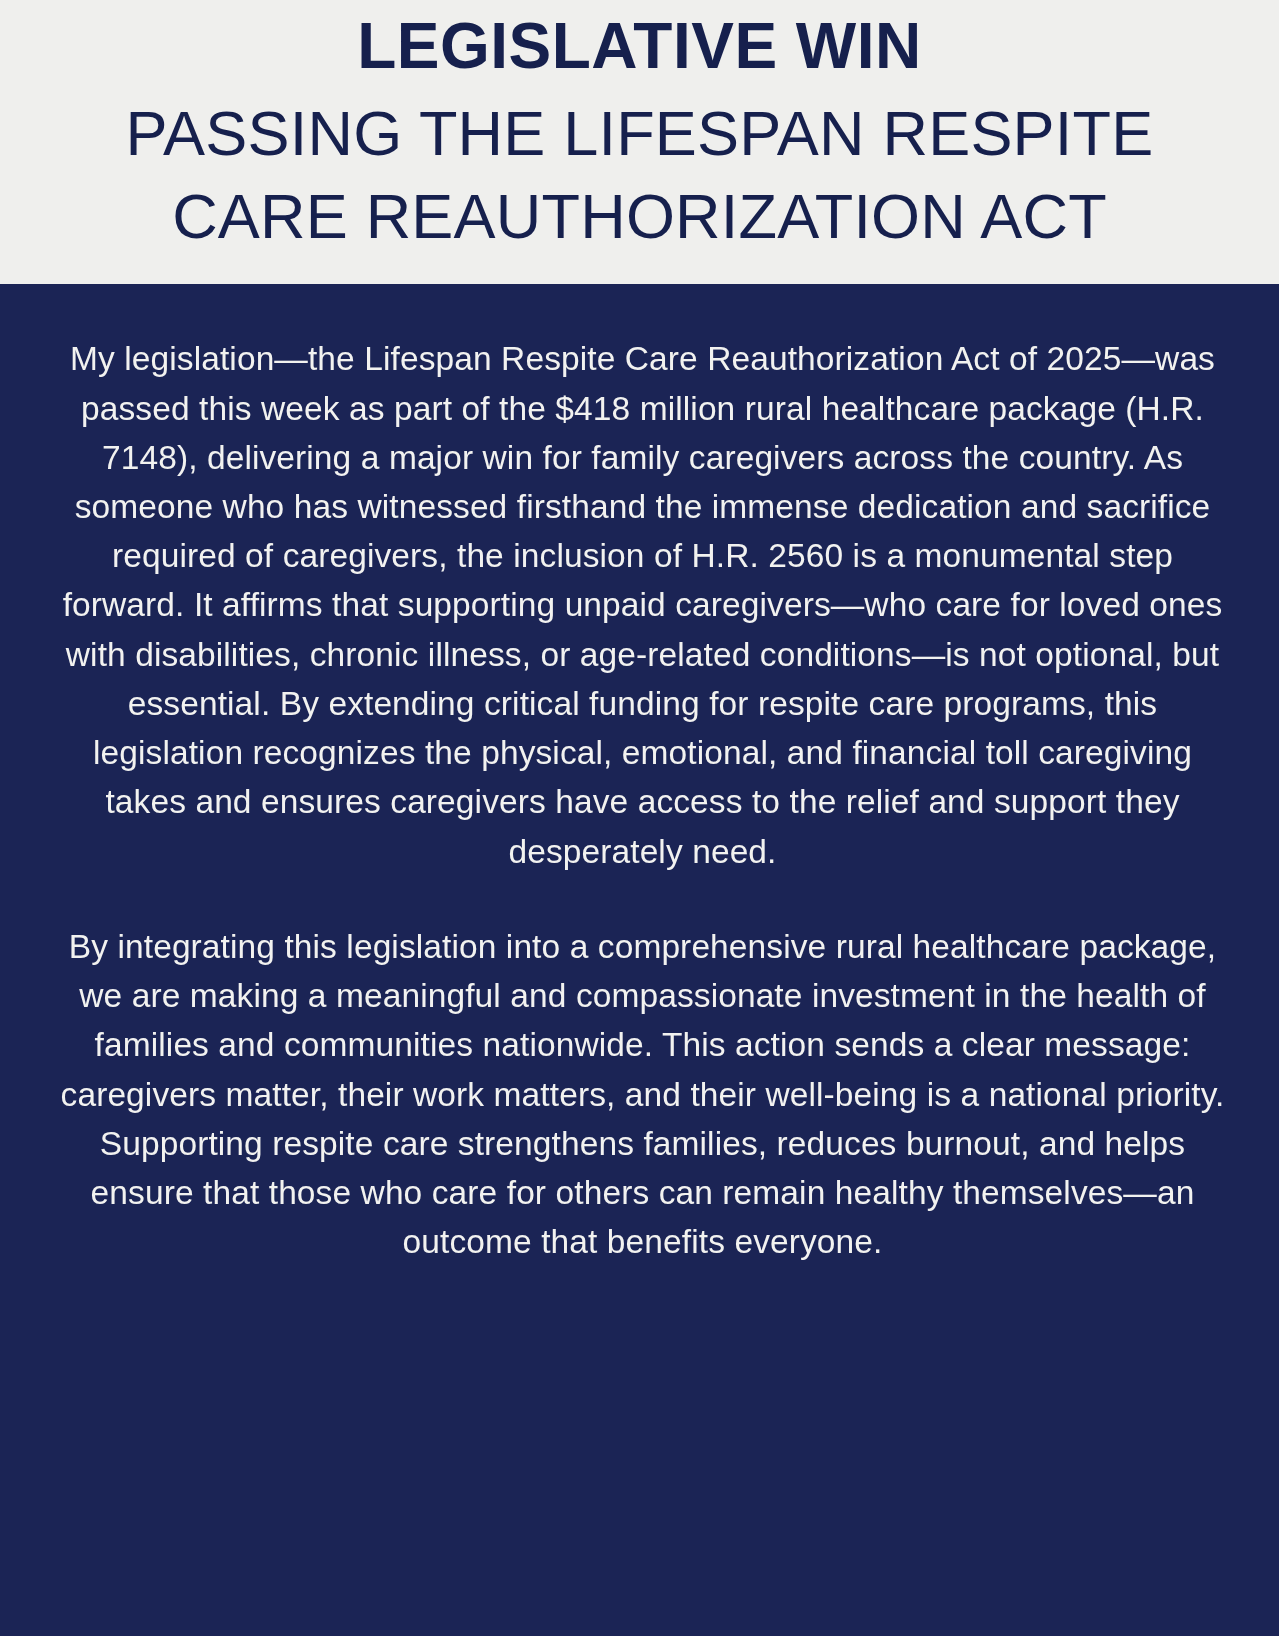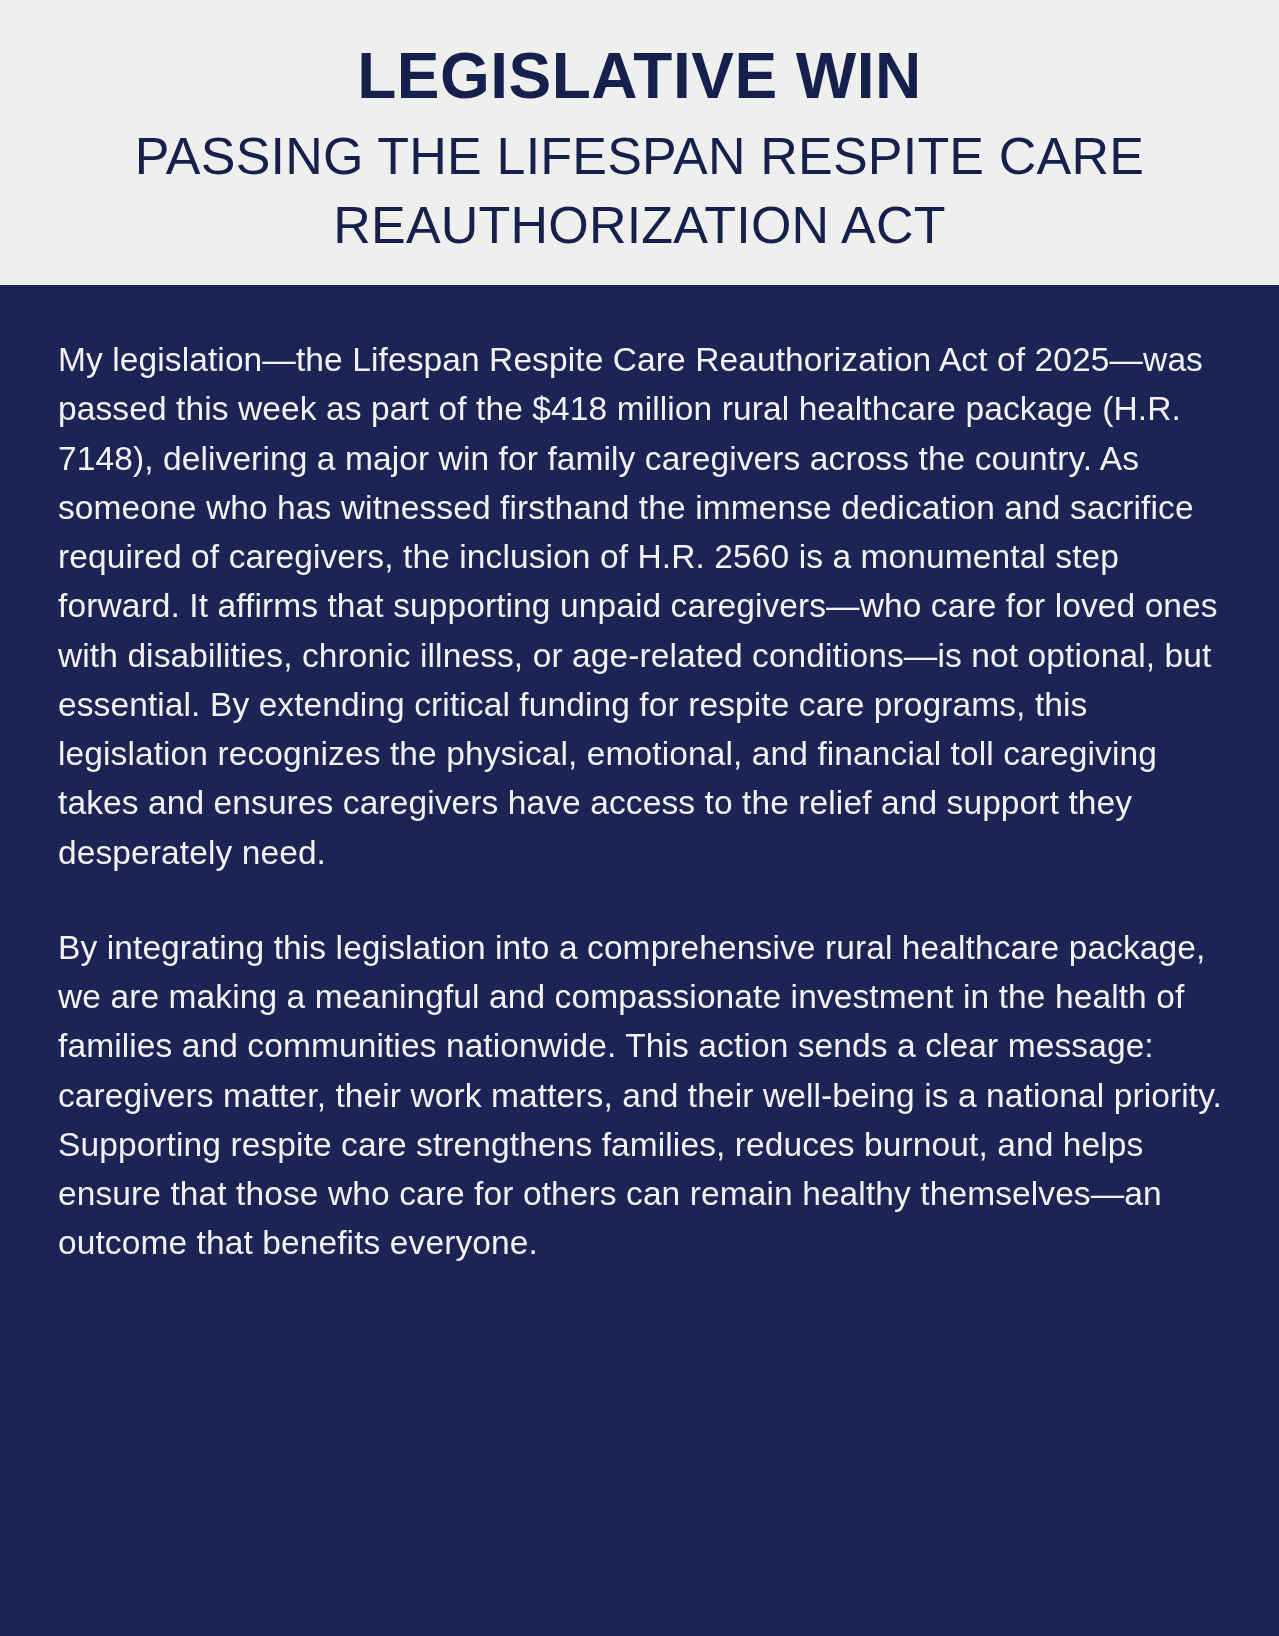--- a/index.html
+++ b/index.html
@@ -15,53 +15,54 @@
   }
   .page {
     width: 1279px;
     height: 1636px;
     position: relative;
     display: flex;
     flex-direction: column;
   }
   .header {
     background: #efefed;
-    padding: 44px 60px 26px 60px;
+    padding: 14px 60px 26px 60px;
     box-sizing: border-box;
     text-align: center;
   }
   .eyebrow {
     color: #16204d;
     font-weight: bold;
     font-size: 64px;
     letter-spacing: 0.5px;
     line-height: 1.0;
     margin: 0 0 14px 0;
   }
   .headline {
     color: #16204d;
     font-weight: 400;
-    font-size: 52px;
+    font-size: 63px;
     line-height: 1.32;
     margin: 0;
     letter-spacing: 0.2px;
   }
   .body-section {
     background: #1b2455;
     flex: 1;
     padding: 50px 52px 0 58px;
     box-sizing: border-box;
   }
   .body-par {
     color: #f2f2f0;
     font-size: 33.5px;
     line-height: 1.47;
     margin: 0 0 46px 0;
     letter-spacing: 0.1px;
     font-weight: 400;
+    text-align: center;
   }
   .body-par:last-child {
     margin-bottom: 8px;
   }
 </style>
 </head>
 <body>
 
 <div class="page">
 

